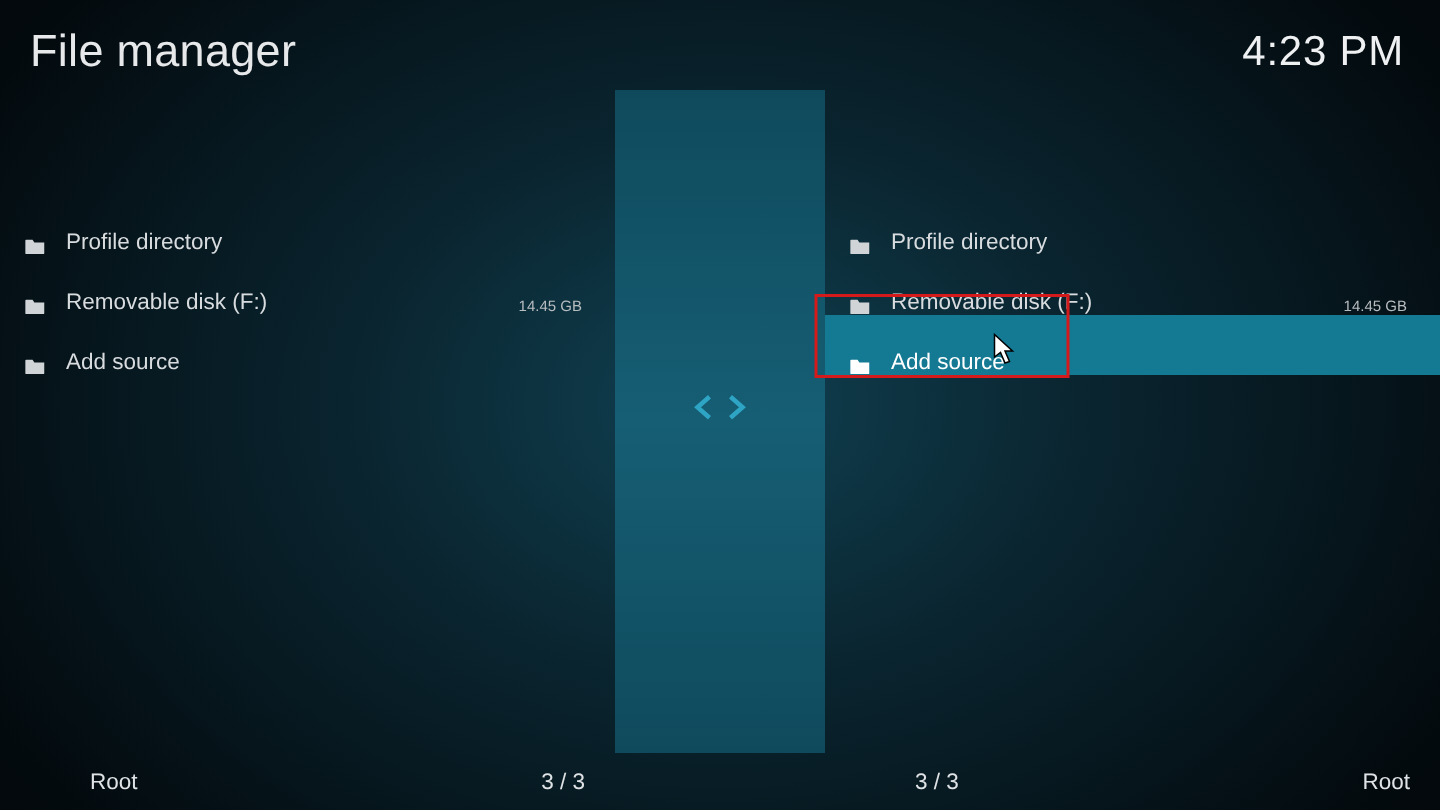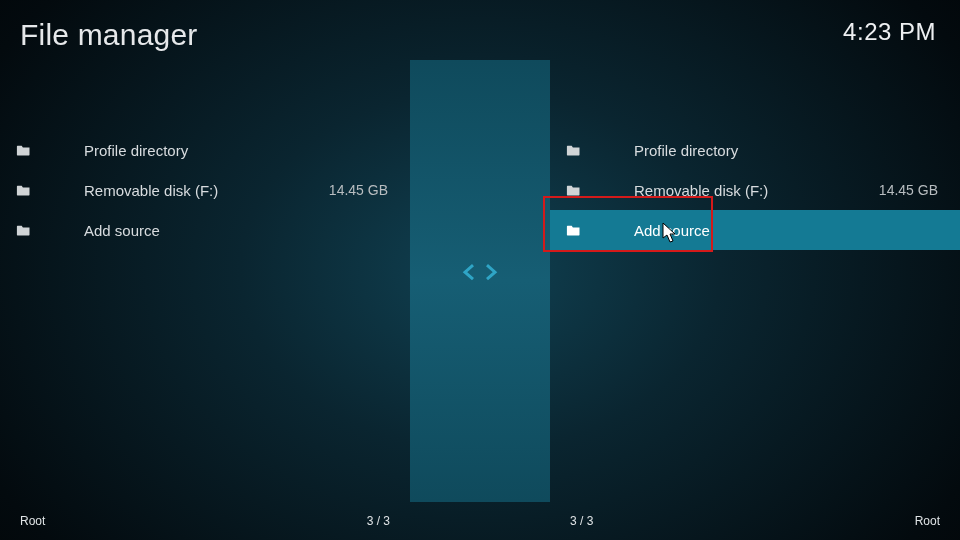--- a/index.html
+++ b/index.html
@@ -16,21 +16,21 @@
   align-items: flex-start;
   padding: 18px 24px 10px 20px;
 }
 .title {
   font-size: 30px;
   font-weight: 300;
   color: #e6e8ea;
   letter-spacing: 0.2px;
 }
 .clock {
-  font-size: 24px;
+  font-size: 28px;
   font-weight: 300;
   color: #eef0f2;
   letter-spacing: 0.5px;
 }
 .main {
   position: absolute;
   top: 60px;
   bottom: 38px;
   left: 0;
   right: 0;
@@ -50,41 +50,40 @@
 .arrows {
   position: absolute;
   top: 50%;
   left: 50%;
   transform: translate(-50%, -70%);
   color: #2fa5c6;
 }
 .list { }
 .row {
   display: flex;
-  align-items: center;
+  align-items: flex-end;
   height: 40px;
   padding: 0 22px 0 16px;
   cursor: pointer;
   position: relative;
-  gap: 40px;
 }
 .row .icn {
   width: 18px;
   margin-right: 10px;
   display: flex;
   align-items: center;
   color: #d0d4d6;
 }
 .row .label {
   flex: 1;
   font-size: 15px;
   color: #d8dcdf;
 }
 .row .size {
-  font-size: 14px;
+  font-size: 10px;
   color: #b8bdc0;
 }
 .row.selected {
   background: #147a94;
 }
 .row.selected .label, .row.selected .icn, .row.selected .size { color: #fff; }
 .highlight-box {
   position: absolute;
   border: 2px solid #d41a1a;
   pointer-events: none;
@@ -102,22 +101,23 @@
   right: 0;
   height: 38px;
   display: flex;
 }
 .footer-pane {
   flex: 1;
   display: flex;
   justify-content: space-between;
   align-items: center;
   padding: 0 20px;
-  font-size: 12px;
+  font-size: 15px;
   color: #dfe3e5;
+  margin-left: 40px;
 }
 .footer-div {
   width: 140px;
   flex-shrink: 0;
 }
 .folder-svg { width: 15px; height: 12px; }
 </style>
 </head>
 <body>
 

